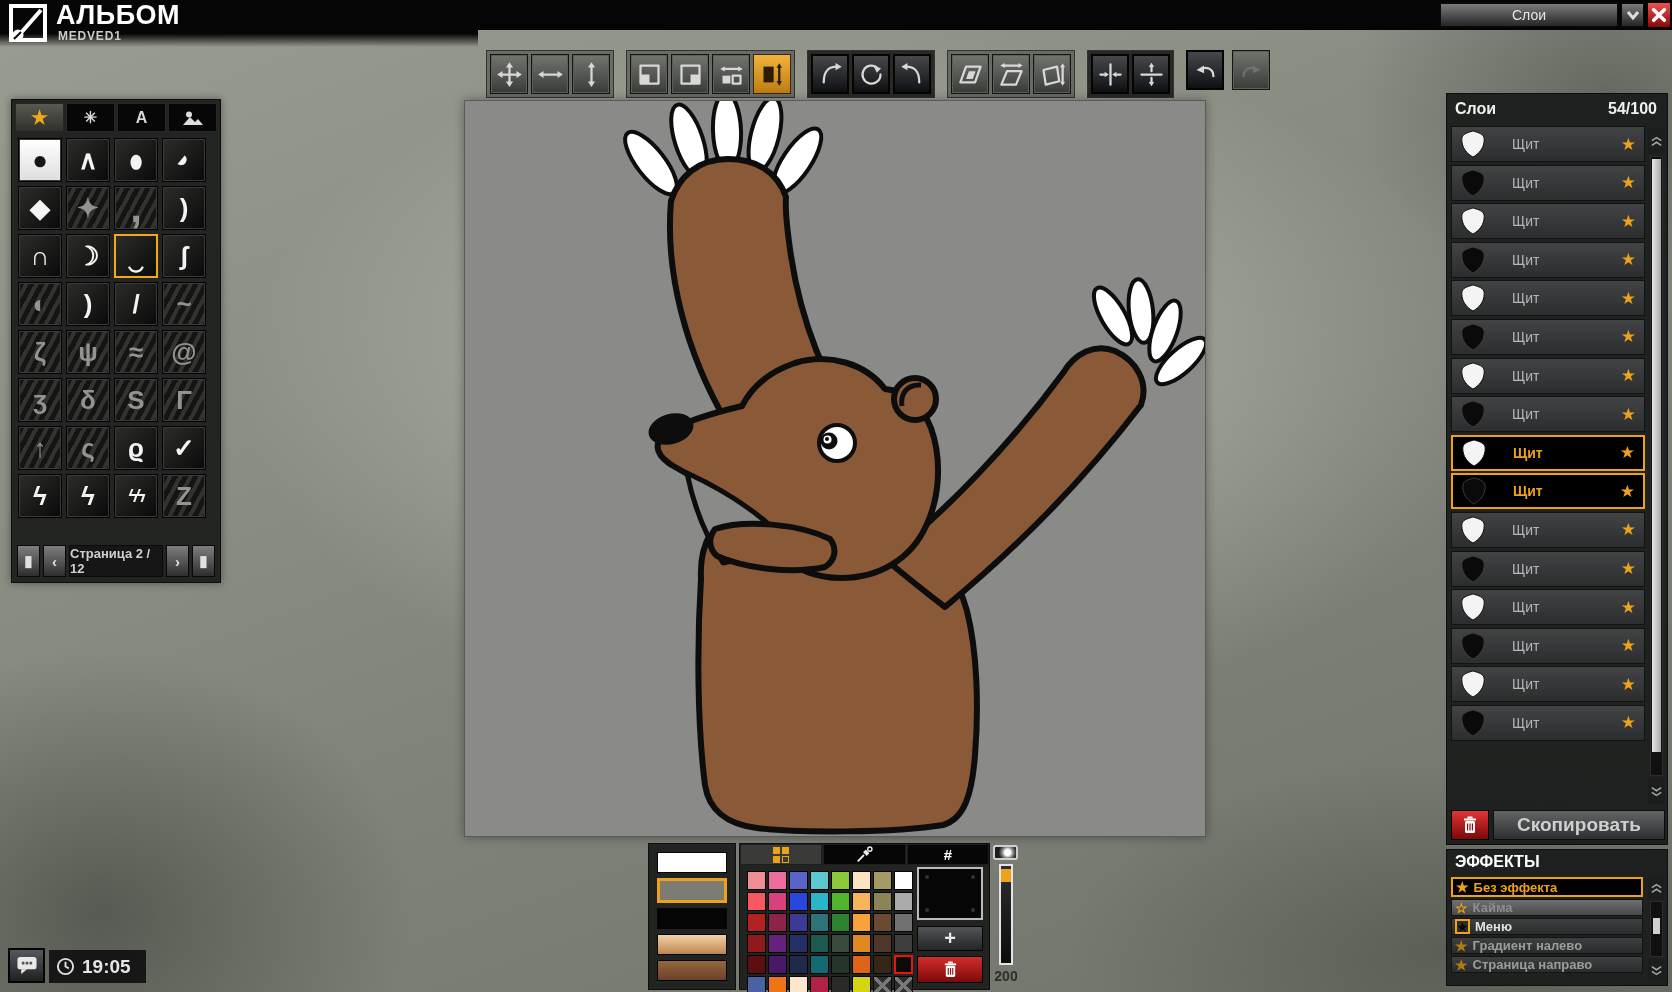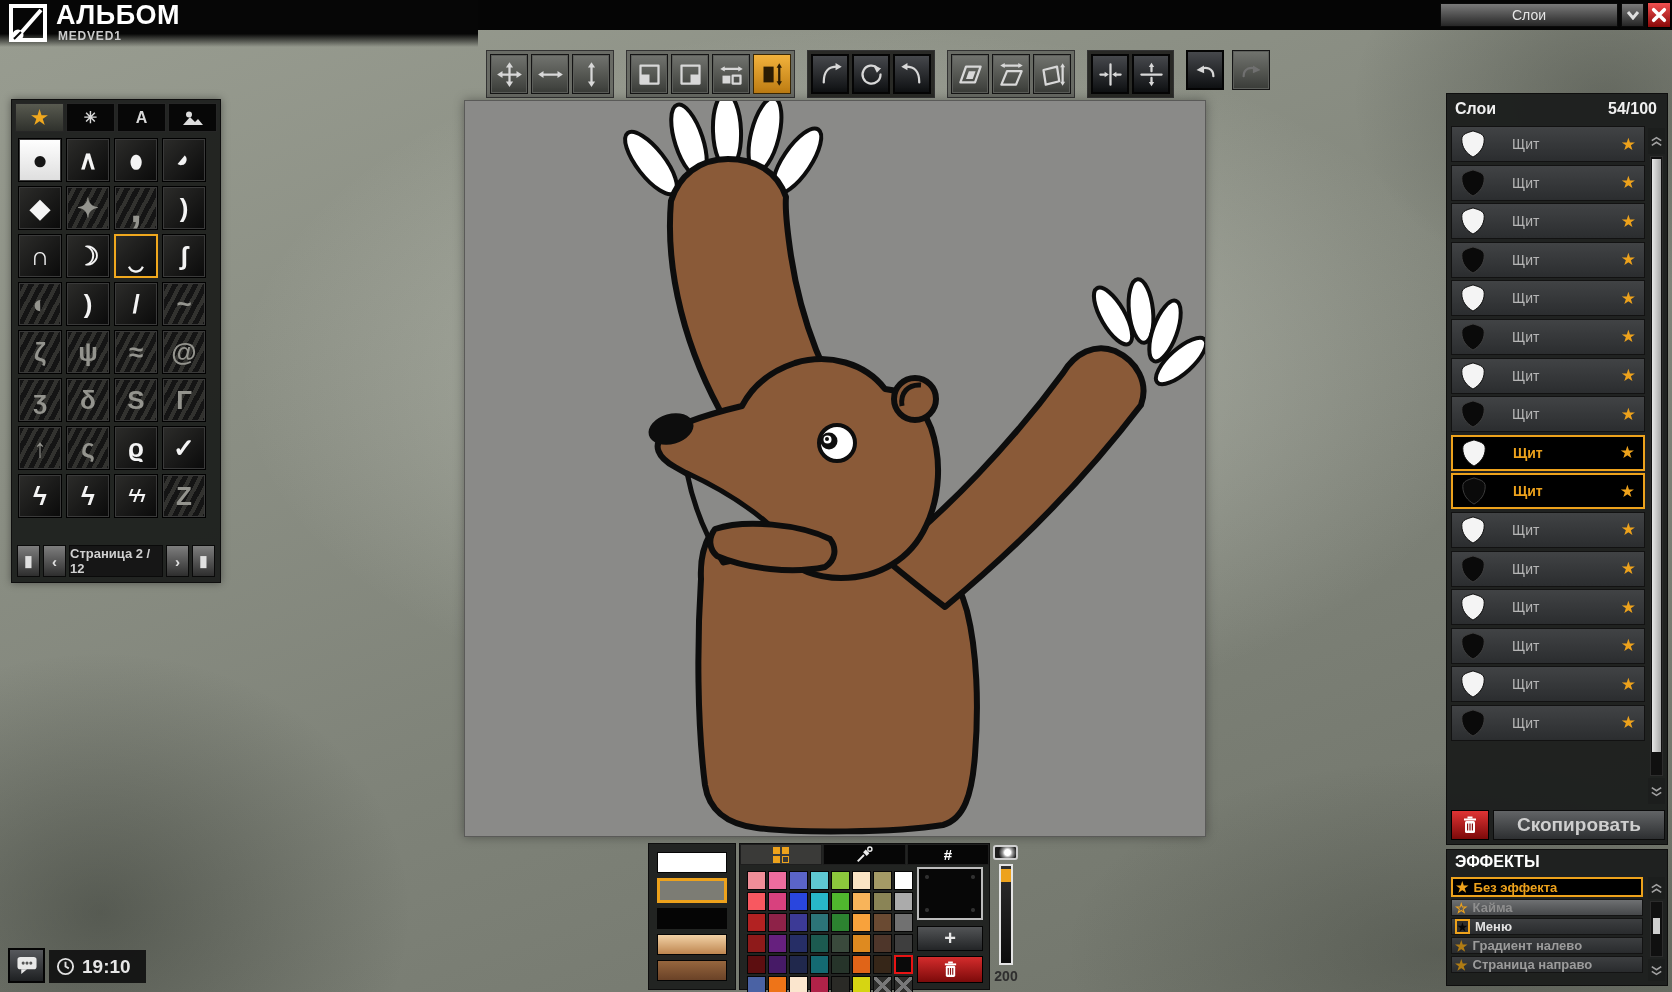--- a/index.html
+++ b/index.html
@@ -786,16 +786,16 @@
         <circle cx="8" cy="8.5" r="1.6" fill="#555"></circle>
         <circle cx="12" cy="8.5" r="1.6" fill="#555"></circle>
         <circle cx="16" cy="8.5" r="1.6" fill="#555"></circle>
       </svg>
   </div>
   <div class="clock-box">
     <svg viewBox="0 0 20 20">
         <circle cx="10" cy="10" r="8" fill="none" stroke="#e0e0e0" stroke-width="2"></circle>
         <path d="M10 5 V10 L13.5 12" fill="none" stroke="#e0e0e0" stroke-width="2"></path>
       </svg>
-    <span class="clock-time">19:10</span>
+    <span class="clock-time">19:05</span>
   </div>
 
 </div>
 
 </body></html>

